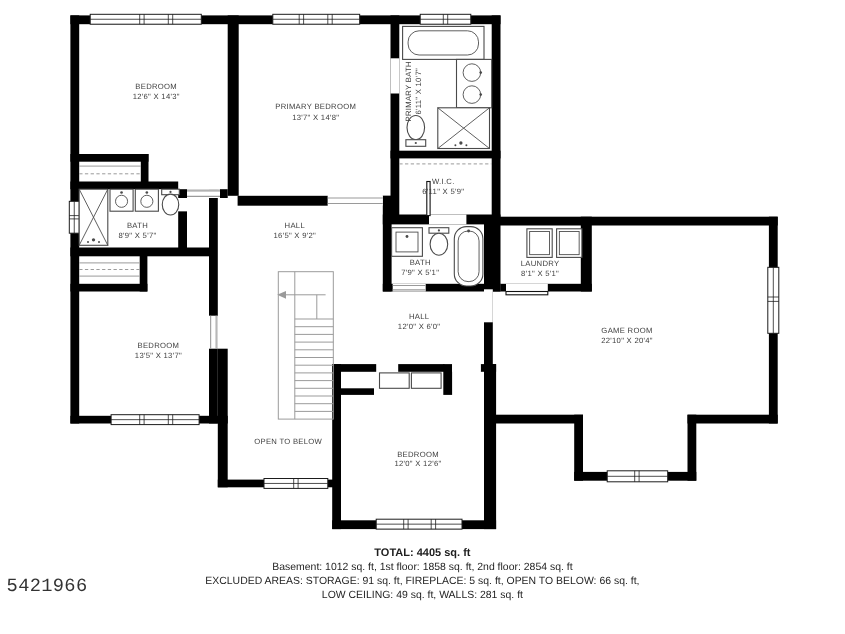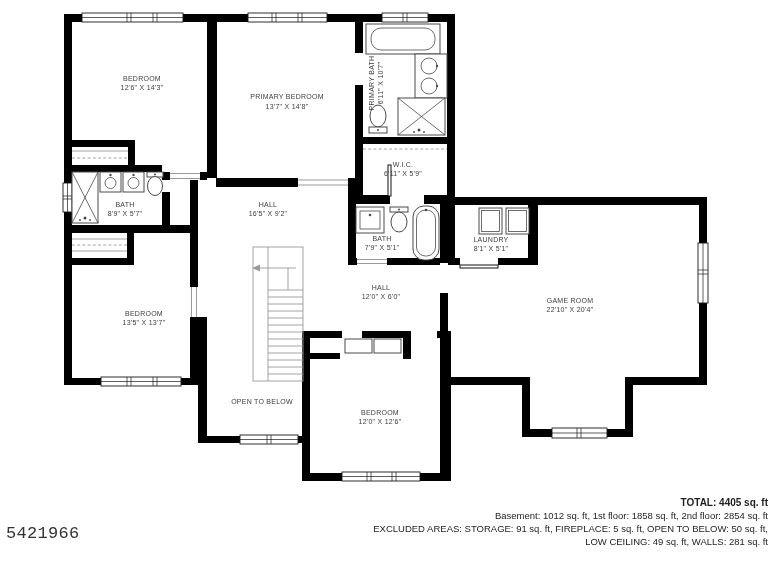--- a/index.html
+++ b/index.html
@@ -1,18 +1,18 @@
 <!DOCTYPE html>
 <html><head>
 <meta charset="utf-8">
 <style>
   html,body{margin:0;padding:0;background:#fff;}
   .page{position:relative;width:768px;height:576px;background:#ffffff;overflow:hidden;font-family:"Liberation Sans",sans-serif;}
   .plan-svg{position:absolute;left:0;top:0;}
-  .footer{position:absolute;left:0;top:497px;width:768px;text-align:right;color:#1e1e1e;font-size:9.5px;line-height:12.9px;font-family:"Liberation Sans",sans-serif;}
+  .footer{position:absolute;left:0;top:497px;width:768px;text-align:center;color:#1e1e1e;font-size:9.5px;line-height:12.9px;font-family:"Liberation Sans",sans-serif;}
   .footer .total{font-weight:700;font-size:10px;}
   .photo-id{position:absolute;left:6px;top:524px;font-size:17px;color:#333;font-family:Liberation Mono, monospace;letter-spacing:.3px;}
   
   .op{fill:#ffffff;}
   .cs{stroke:#9a9a9a;stroke-width:1;fill:none;}
   .fx{fill:#ffffff;stroke:#4a4a4a;stroke-width:1;}
   .fx2{fill:none;stroke:#4a4a4a;stroke-width:0.8;}
   .dotf{fill:#4a4a4a;}
   .win-r{fill:#ffffff;stroke:#1a1a1a;stroke-width:0.9;}
   .win-l{stroke:#1a1a1a;stroke-width:0.7;}
@@ -307,18 +307,18 @@
       <text x="381" y="299">12'0" X 6'0"</text>
       <text x="262" y="404">OPEN TO BELOW</text>
       <text x="380" y="415">BEDROOM</text>
       <text x="380" y="424">12'0" X 12'6"</text>
     </g>
   </svg>
 
   <div class="footer">
     <div class="total">TOTAL: 4405 sq. ft</div>
     <div>Basement: 1012 sq. ft, 1st floor: 1858 sq. ft, 2nd floor: 2854 sq. ft</div>
-    <div>EXCLUDED AREAS: STORAGE: 91 sq. ft, FIREPLACE: 5 sq. ft, OPEN TO BELOW: 50 sq. ft,</div>
+    <div>EXCLUDED AREAS: STORAGE: 91 sq. ft, FIREPLACE: 5 sq. ft, OPEN TO BELOW: 66 sq. ft,</div>
     <div>LOW CEILING: 49 sq. ft, WALLS: 281 sq. ft</div>
   </div>
 
   <div class="photo-id">5421966</div>
 </div>
 
 </body></html>

